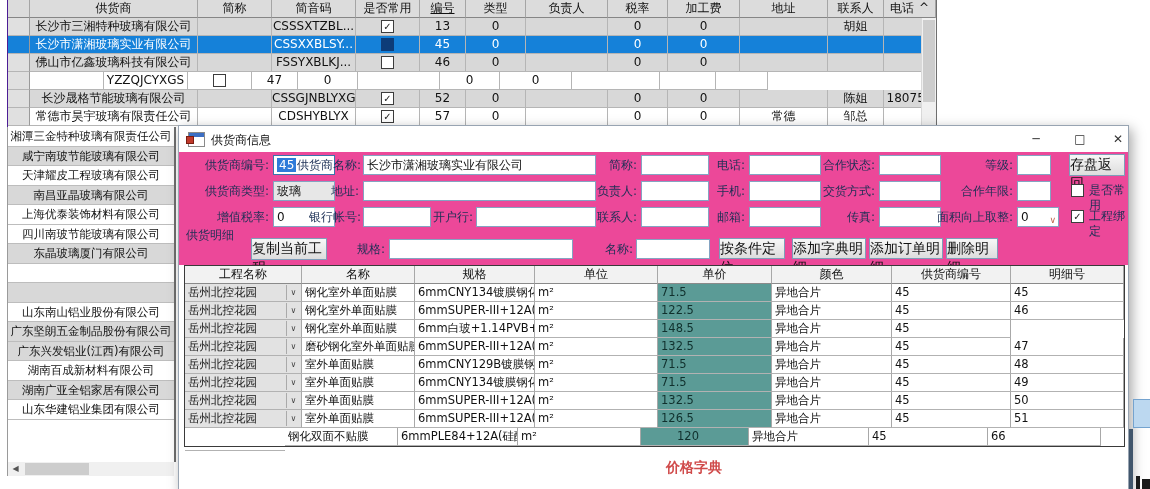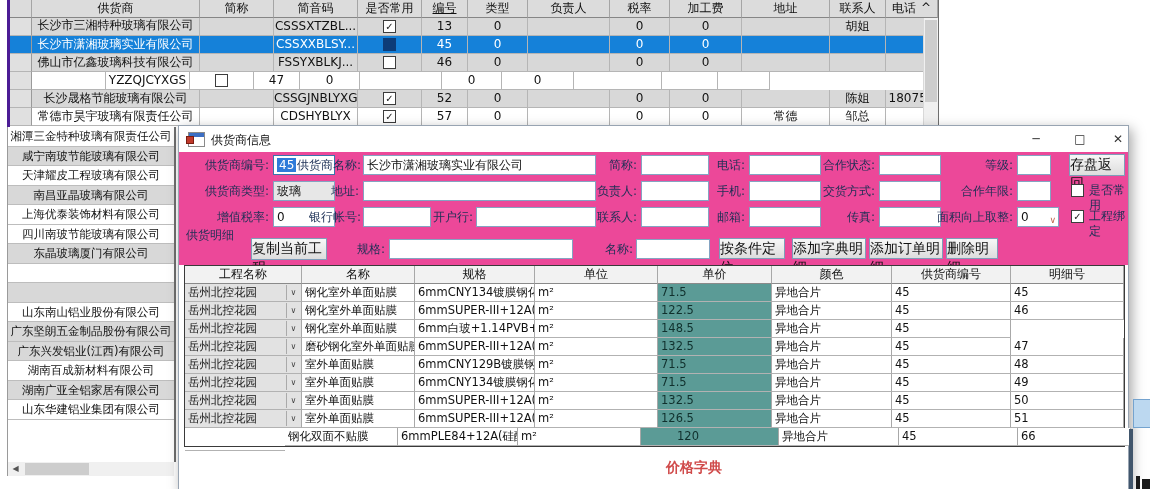--- a/index.html
+++ b/index.html
@@ -1,21 +1,21 @@
 <!DOCTYPE html>
 <html><head>
 <meta charset="utf-8">
 <style>
   html,body{margin:0;padding:0}
   body{width:1150px;height:489px;overflow:hidden;background:#fff;position:relative;
        font-family:"DejaVu Sans",sans-serif;font-size:12px;color:#111}
 
   
   #top-grid{position:absolute;left:7px;top:0;width:928px;height:127px;background:#fff;
-            border-left:3px solid #4c1d95;border-right:1px solid #6f6f6f;overflow:hidden}
+            border-left:1px solid #4c1d95;border-right:1px solid #6f6f6f;overflow:hidden}
   .tg-row{display:flex;height:18px;line-height:17px}
   .tg-cell{flex:none;box-sizing:border-box;text-align:center;border-right:1px solid #b5b5b5;
            border-bottom:1px solid #b5b5b5;overflow:hidden;white-space:nowrap;font-size:12px}
   #tg-head .tg-cell{background:#dcdcdc;border-bottom:1px solid #868686;border-right:1px solid #a5a5a5}
   .tg-sel{background:#e0e0e0;border-right:1px solid #9a9a9a}
   .tg-row.shade .tg-cell{background:#d8d8d8}
   .tg-row.shade .tg-sel, .tg-row .tg-sel{background:#e0e0e0}
   .tg-row.selected .tg-cell{background:#1581d9;color:#fff}
   .cbx{display:inline-block;width:13px;height:13px;box-sizing:border-box;background:#fff;
        border:1px solid #3c3c3c;font-size:10px;line-height:11px;text-align:center;color:#1a1a1a;vertical-align:middle}
@@ -94,21 +94,21 @@
       <div class="tg-cell" style="width: 82px;"><span>负责人</span></div>
       <div class="tg-cell" style="width: 60px;"><span>税率</span></div>
       <div class="tg-cell" style="width: 72px;"><span>加工费</span></div>
       <div class="tg-cell" style="width: 88px;"><span>地址</span></div>
       <div class="tg-cell" style="width: 56px;"><span>联系人</span></div>
       <div class="tg-cell" style="width: 52px;"><span>电话</span><span style="margin-left: 5px;">^</span></div>
     </div>
   <div id="tg-rows">
       <div class="tg-row shade">
         <div class="tg-cell tg-sel" style="width: 22px;"></div>
-        <div class="tg-cell" style="width: 168px; font-family: Liberation Mono, monospace;"><span>长沙市三湘特种玻璃有限公司</span></div>
+        <div class="tg-cell" style="width: 168px;"><span>长沙市三湘特种玻璃有限公司</span></div>
         <div class="tg-cell" style="width: 74px;"><span></span></div>
         <div class="tg-cell" style="width: 84px;"><span>CSSSXTZBL...</span></div>
         <div class="tg-cell" style="width: 64px;"><span class="cbx">✓</span></div>
         <div class="tg-cell" style="width: 46px;"><span>13</span></div>
         <div class="tg-cell" style="width: 60px;"><span>0</span></div>
         <div class="tg-cell" style="width: 82px;"><span></span></div>
         <div class="tg-cell" style="width: 60px;"><span>0</span></div>
         <div class="tg-cell" style="width: 72px;"><span>0</span></div>
         <div class="tg-cell" style="width: 88px;"><span></span></div>
         <div class="tg-cell" style="width: 56px;"><span>胡姐</span></div>
@@ -385,21 +385,21 @@
           <div class="g-cell teal" style="width: 114px;"><span>126.5</span></div>
           <div class="g-cell" style="width: 120px;"><span>异地合片</span></div>
           <div class="g-cell" style="width: 119px;"><span>45</span></div>
           <div class="g-cell" style="width: 113px;"><span>51</span></div>
         </div>
         <div class="g-row">
           <div class="g-cell combo" style="width: 100px; margin-top: 22px;"><span>长沙龙湖祺鑫星座</span><span class="arr">∨</span></div>
           <div class="g-cell" style="width: 113px;"><span>钢化双面不贴膜</span></div>
           <div class="g-cell" style="width: 120px;"><span>6mmPLE84+12A(硅酮胶...</span></div>
           <div class="g-cell" style="width: 123px;"><span>m²</span></div>
-          <div class="g-cell teal" style="width: 138px; padding-left: 36px;"><span>120</span></div>
+          <div class="g-cell teal" style="width: 108px; padding-left: 36px;"><span>120</span></div>
           <div class="g-cell" style="width: 120px;"><span>异地合片</span></div>
           <div class="g-cell" style="width: 119px;"><span>45</span></div>
           <div class="g-cell" style="width: 113px;"><span>66</span></div>
         </div>
       </div>
   </div>
 
   <div id="dlg-footer">价格字典</div>
 </div>
 

